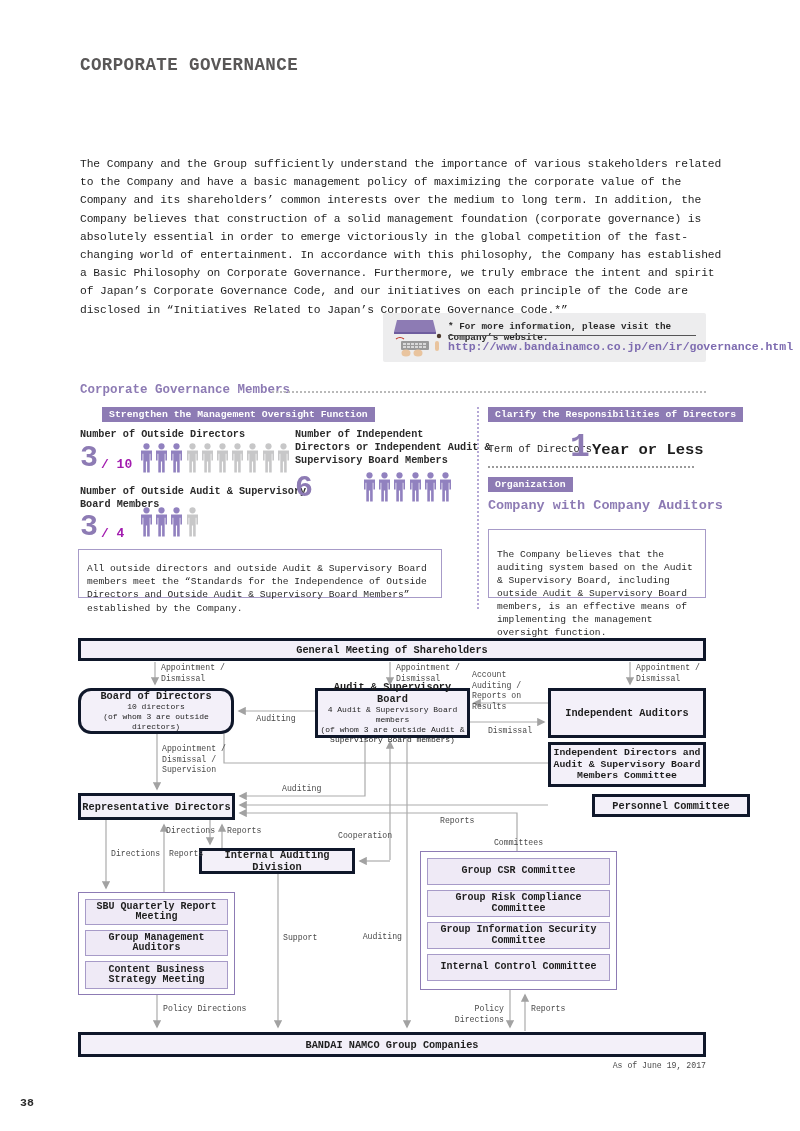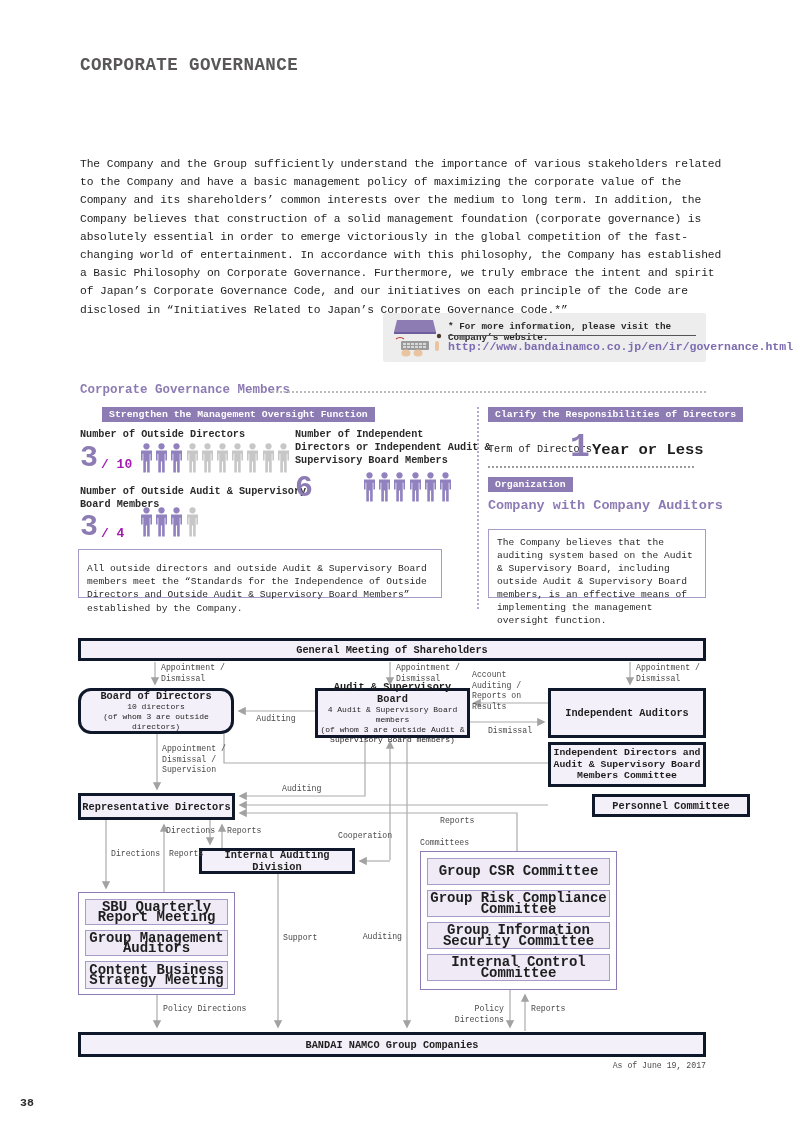--- a/index.html
+++ b/index.html
@@ -33,33 +33,33 @@
   .people-row{position:absolute;display:flex;gap:2.2px;align-items:flex-end;}
   .vsep{position:absolute;left:477px;top:407px;height:202px;border-left:2px dotted #b5a8d6;}
   .note-box{position:absolute;left:78px;top:549px;width:364px;height:49px;border:1px solid #a79bc8;
             box-sizing:border-box;padding:12px 8px;font-size:9.6px;line-height:13.2px;color:#2a2a2a;}
   .term-label{position:absolute;left:488px;top:444px;font-size:10.2px;color:#1e1e1e;}
   .term-num{position:absolute;left:570px;top:431px;font-size:33px;line-height:33px;font-weight:bold;color:#8d7bb4;}
   .term-unit{position:absolute;left:592px;top:441px;font-size:15.5px;font-weight:bold;color:#1e1e1e;}
   .term-dots{position:absolute;left:488px;top:466px;width:206px;border-top:2px dotted #9a9a9a;}
   .org-title{position:absolute;left:488px;top:498px;font-size:13.5px;font-weight:bold;color:#8d7bb4;}
   .org-box{position:absolute;left:488px;top:529px;width:218px;height:69px;border:1px solid #a79bc8;
-           box-sizing:border-box;padding:6px 8px;font-size:9.6px;line-height:13px;color:#2a2a2a;}
+           box-sizing:border-box;padding:18px 8px;font-size:9.6px;line-height:13px;color:#2a2a2a;}
 
   
   .dlines{position:absolute;left:0;top:0;}
   .dbox{position:absolute;box-sizing:border-box;background:#f3f0f9;border:3px solid #0f172a;
         display:flex;flex-direction:column;align-items:center;justify-content:center;
         text-align:center;color:#1e1e1e;}
   .dbox .t{font-weight:bold;font-size:10.3px;line-height:12px;}
   .dbox .s{font-size:8px;line-height:9.8px;}
   .dgroup{position:absolute;box-sizing:border-box;background:#fff;border:1.4px solid #8d7bb4;}
   .ibox{position:absolute;box-sizing:border-box;background:#efeaf6;border:1px solid #a79bc8;
         display:flex;align-items:center;justify-content:center;text-align:center;
-        font-size:14px;font-weight:bold;color:#1e1e1e;line-height:10.5px;}
+        font-size:10px;font-weight:bold;color:#1e1e1e;line-height:10.5px;}
   .dlabel{position:absolute;font-size:8.2px;color:#4a4a4a;line-height:1.3;}
   .asof{position:absolute;right:94px;top:1061px;font-size:8.2px;color:#4a4a4a;}
   .page-num{position:absolute;left:20px;top:1096px;font-size:11.5px;font-weight:bold;color:#2a2a2a;}
 </style>
 </head>
 <body>
 
 <div class="page">
 
   <div class="doc-title">CORPORATE GOVERNANCE</div>
@@ -291,21 +291,21 @@
   <div class="dbox" style="left:199px;top:848px;width:156px;height:26px;">
     <div class="t">Internal Auditing Division</div>
   </div>
 
   <div class="dgroup" style="left:78px;top:892px;width:157px;height:103px;"></div>
   <div class="ibox pre" style="left:85px;top:899px;width:143px;height:26px;">SBU Quarterly Report Meeting</div>
   <div class="ibox pre" style="left:85px;top:930px;width:143px;height:26px;">Group Management Auditors</div>
   <div class="ibox pre" style="left:85px;top:961px;width:143px;height:28px;">Content Business
 Strategy Meeting</div>
 
-  <div class="dlabel" style="left:420px;top:838px;width:197px;">Committees</div>
+  <div class="dlabel" style="left:420px;top:838px;width:197px;text-align:center;">Committees</div>
   <div class="dgroup" style="left:420px;top:851px;width:197px;height:139px;"></div>
   <div class="ibox" style="left:427px;top:858px;width:183px;height:27px;">Group CSR Committee</div>
   <div class="ibox" style="left:427px;top:890px;width:183px;height:27px;">Group Risk Compliance Committee</div>
   <div class="ibox" style="left:427px;top:922px;width:183px;height:27px;">Group Information Security Committee</div>
   <div class="ibox" style="left:427px;top:954px;width:183px;height:27px;">Internal Control Committee</div>
 
   <div class="dbox" style="left:78px;top:1032px;width:628px;height:25px;">
     <div class="t">BANDAI NAMCO Group Companies</div>
   </div>
 

